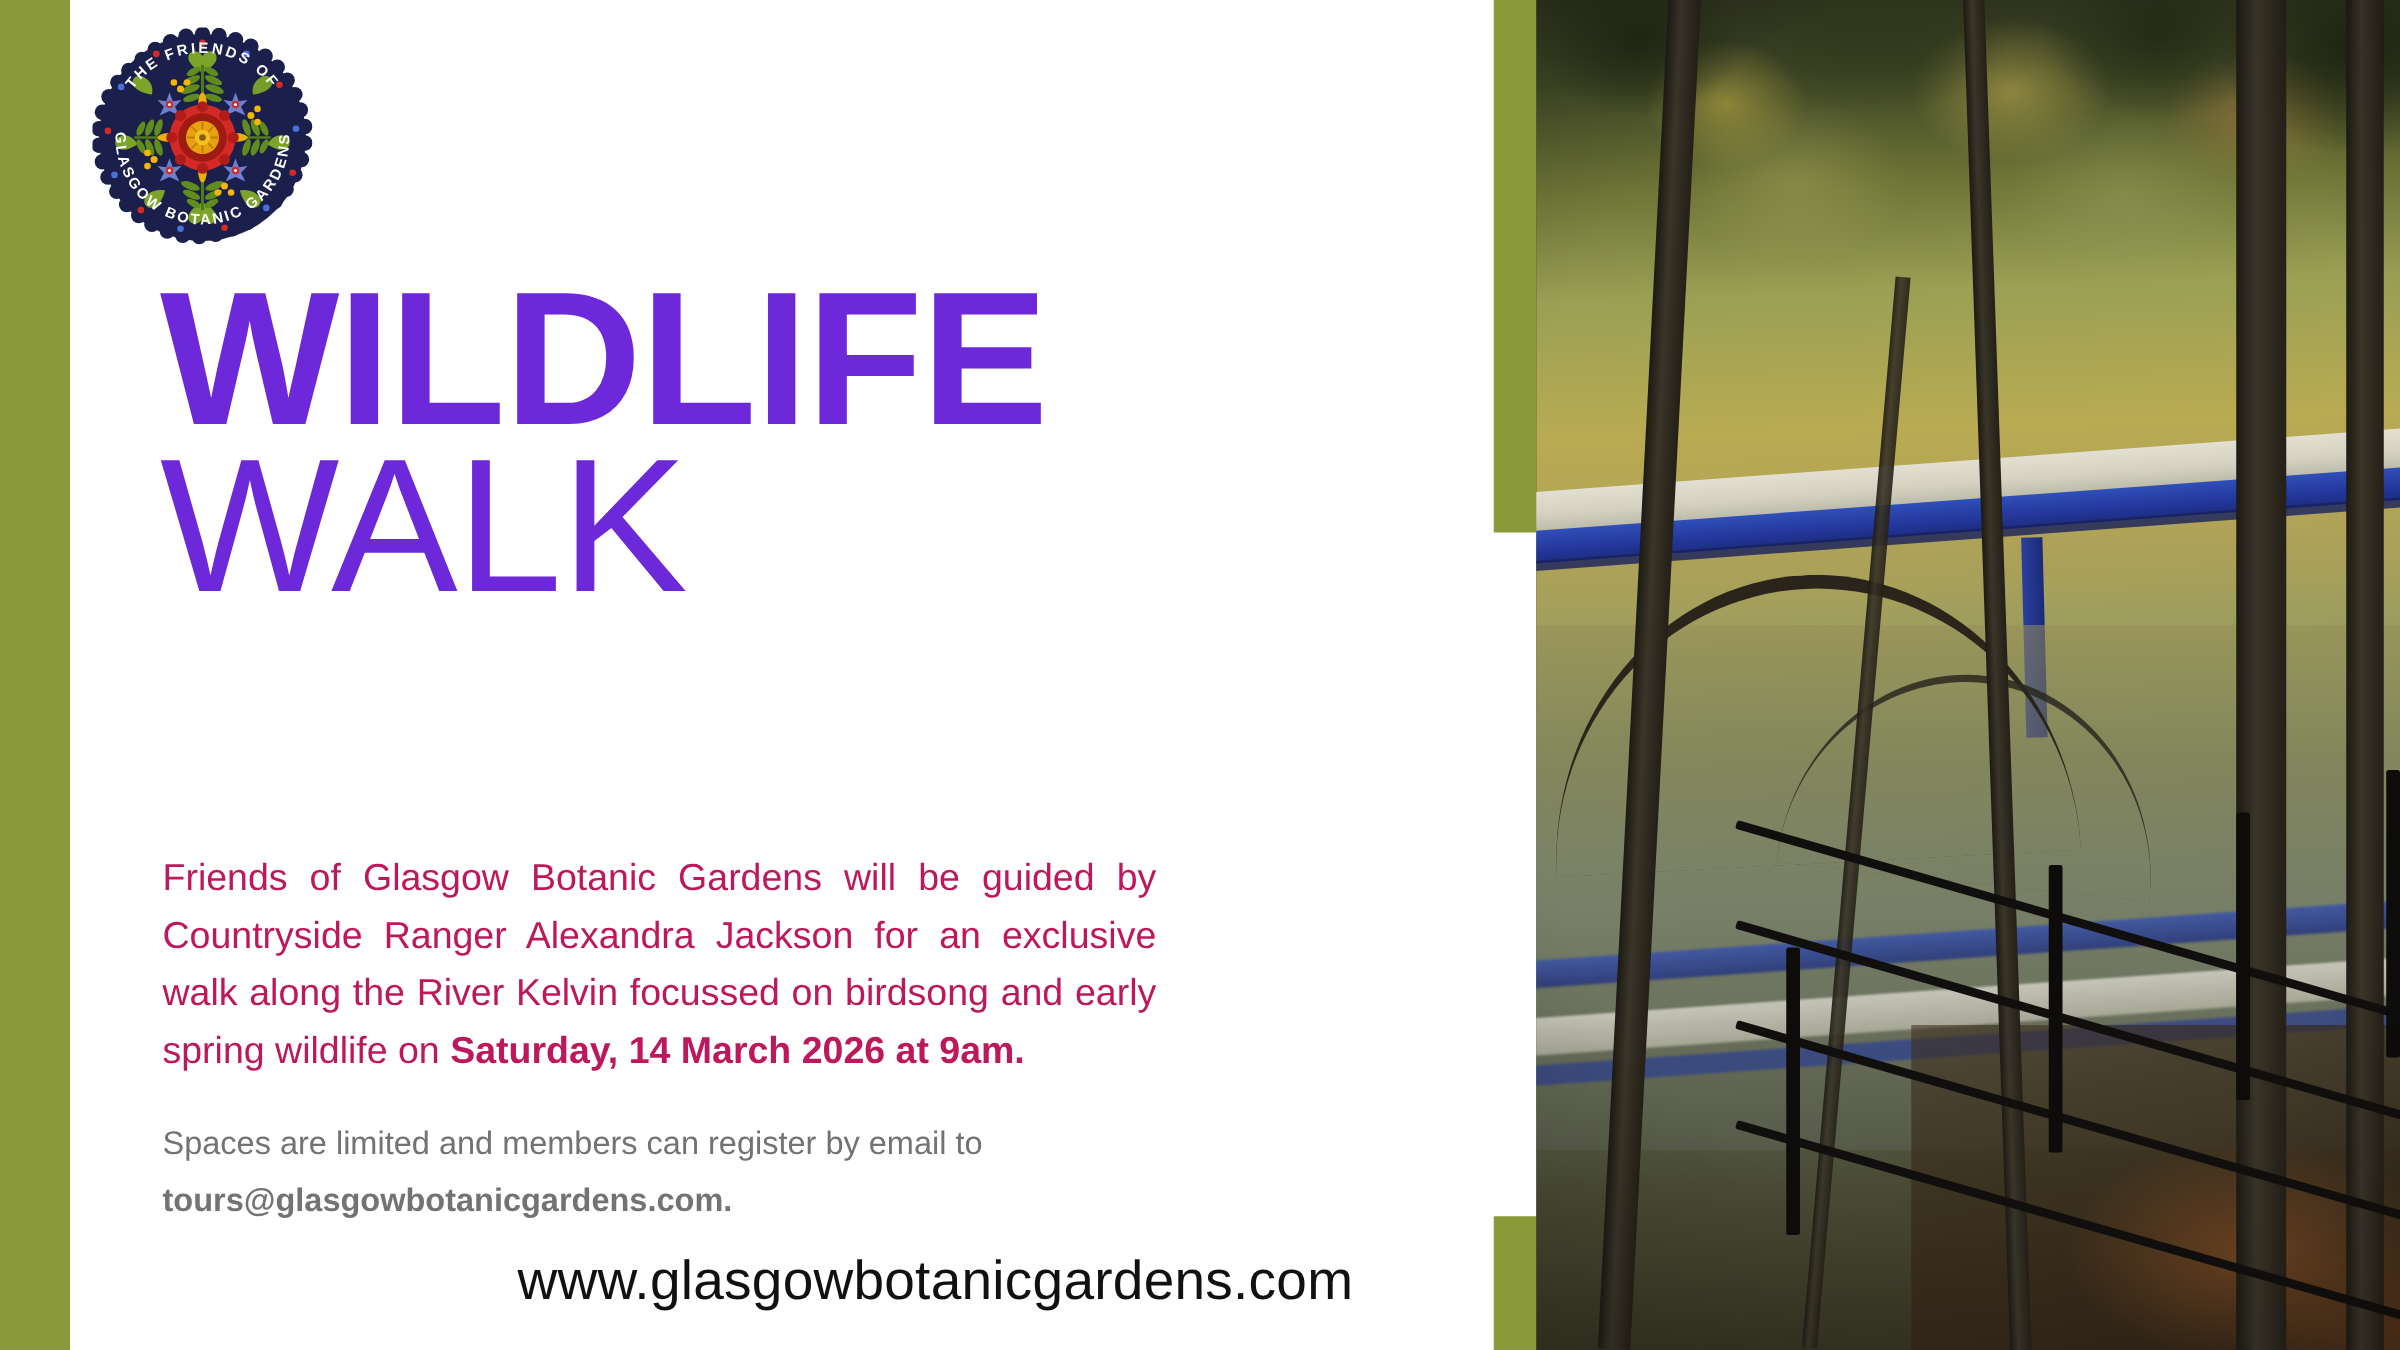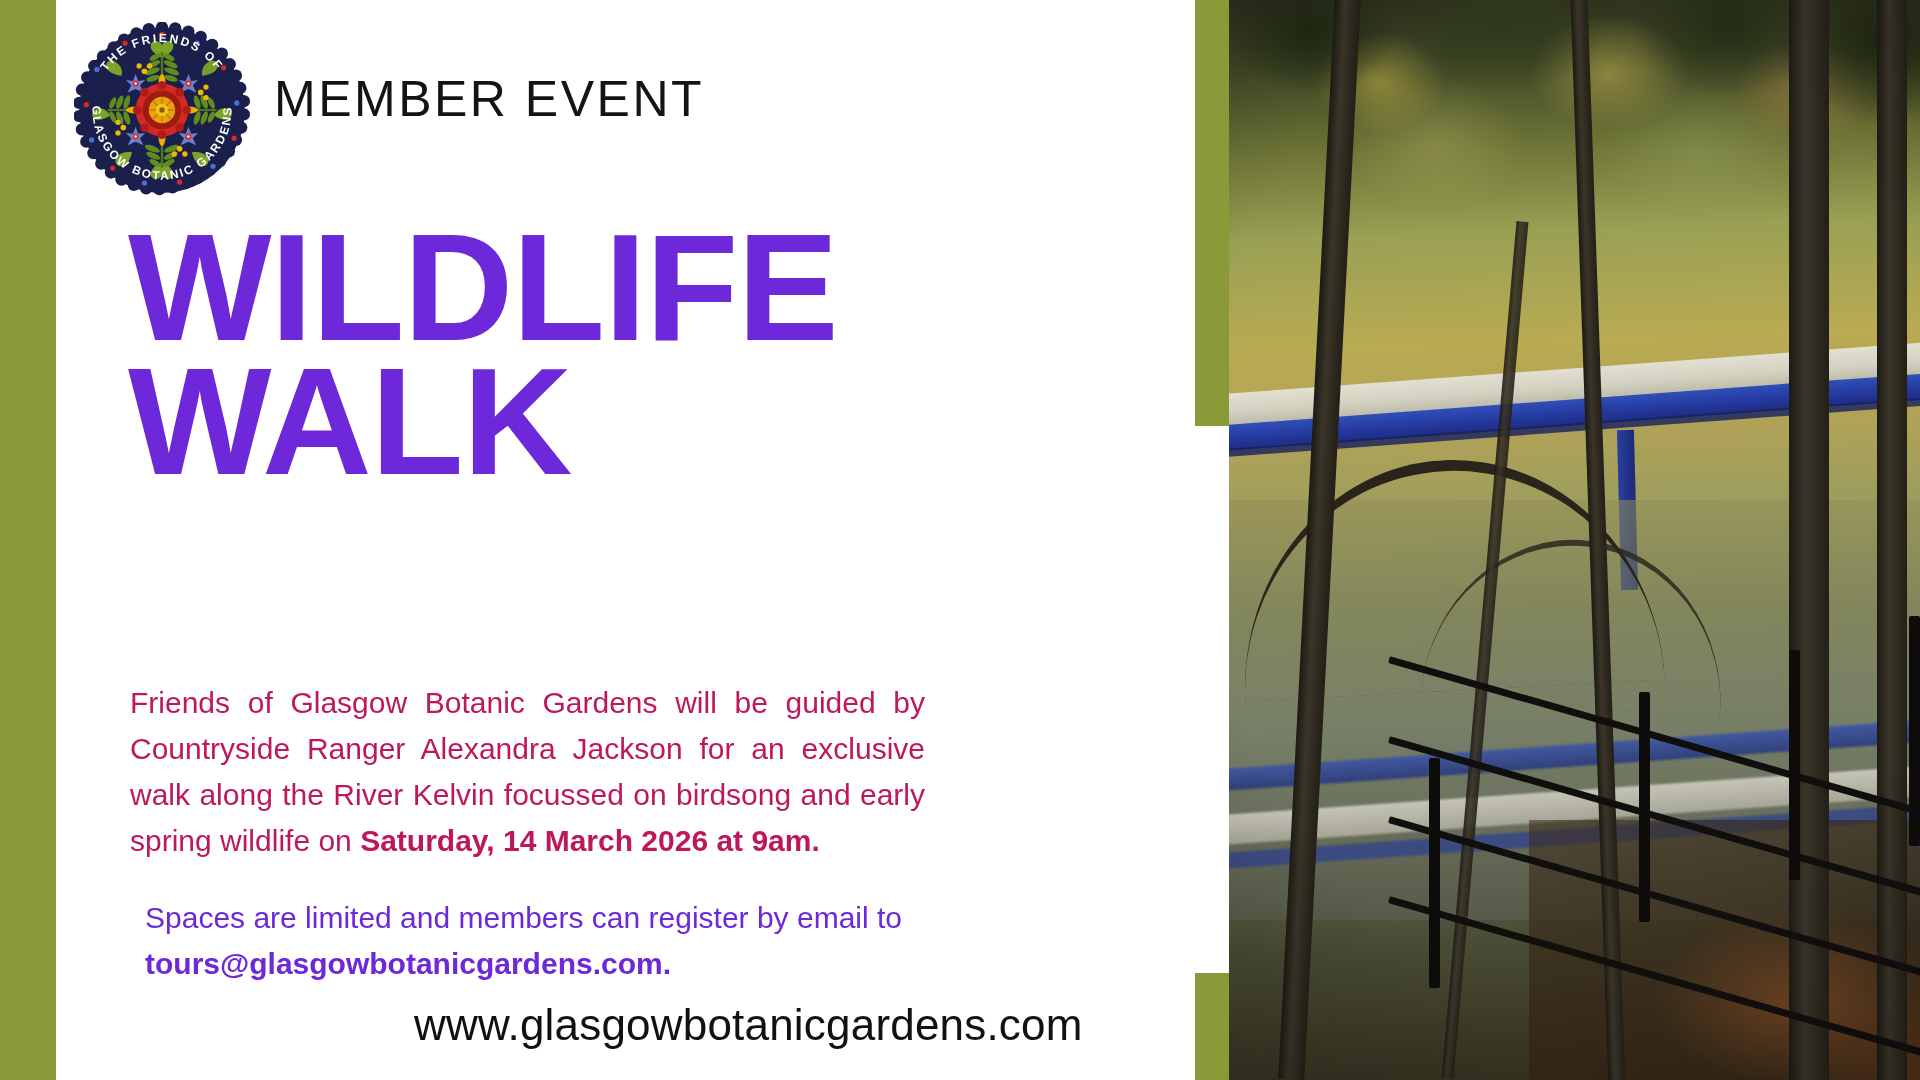--- a/index.html
+++ b/index.html
@@ -150,34 +150,33 @@
   }
   .title{
     position:absolute;left:128px;top:218px;width:1010px;
     line-height:.92;color:#6d28d9;
   }
   .title .l1{
     display:block;font-size:152px;font-weight:700;letter-spacing:-1px;
     font-family:"Liberation Sans",sans-serif;
   }
   .title .l2{
-    display:block;font-size:152px;font-weight:700;letter-spacing:-1px;
+    display:block;font-size:152px;font-weight:400;letter-spacing:-1px;
     font-family:"Liberation Sans",sans-serif;margin-top:-6px;
   }
   .body-1{
     position:absolute;left:130px;top:650px;width:795px;
     font-size:30px;line-height:46px;color:#be185d;text-align:justify;
     font-family:"Liberation Sans",sans-serif;
   }
   .body-1 b{font-weight:700;}
   .body-2{
     position:absolute;left:130px;top:865px;width:800px;
-    font-size:30px;line-height:46px;color:#6d28d9;
+    font-size:26px;line-height:46px;color:#737373;
     font-family:"Liberation Sans",sans-serif;
-    margin-left:15px;
   }
   .body-2 b{font-weight:700;}
   .website{
     position:absolute;left:414px;top:1000px;
     font-size:44px;font-weight:400;color:#111;letter-spacing:.2px;
     font-family:"Liberation Sans",sans-serif;white-space:nowrap;
   }
 </style>
 </head>
 <body>
@@ -434,21 +433,20 @@
 
       <text font-family="Liberation Sans, sans-serif" font-size="13.5" font-weight="700" fill="#ffffff" letter-spacing="2.6">
         <textPath href="#arcTop" startOffset="50%" text-anchor="middle">THE FRIENDS OF</textPath>
       </text>
       <text font-family="Liberation Sans, sans-serif" font-size="13.5" font-weight="700" fill="#ffffff" letter-spacing="2.2">
         <textPath href="#arcBot" startOffset="50%" text-anchor="middle">GLASGOW BOTANIC GARDENS</textPath>
       </text>
     </svg>
   </div>
 
-  <div class="member-event">MEMBER EVENT</div>
 
   <div class="title">
     <span class="l1">WILDLIFE</span>
     <span class="l2">WALK</span>
   </div>
 
   <p class="body-1"><span>Friends of Glasgow Botanic Gardens will be guided by Countryside Ranger Alexandra Jackson for an exclusive walk along the River Kelvin focussed on birdsong and early spring wildlife on </span><b>Saturday, 14 March 2026 at 9am.</b></p>
 
   <p class="body-2"><span>Spaces are limited and members can register by email to </span><b>tours@glasgowbotanicgardens.com.</b></p>
 

